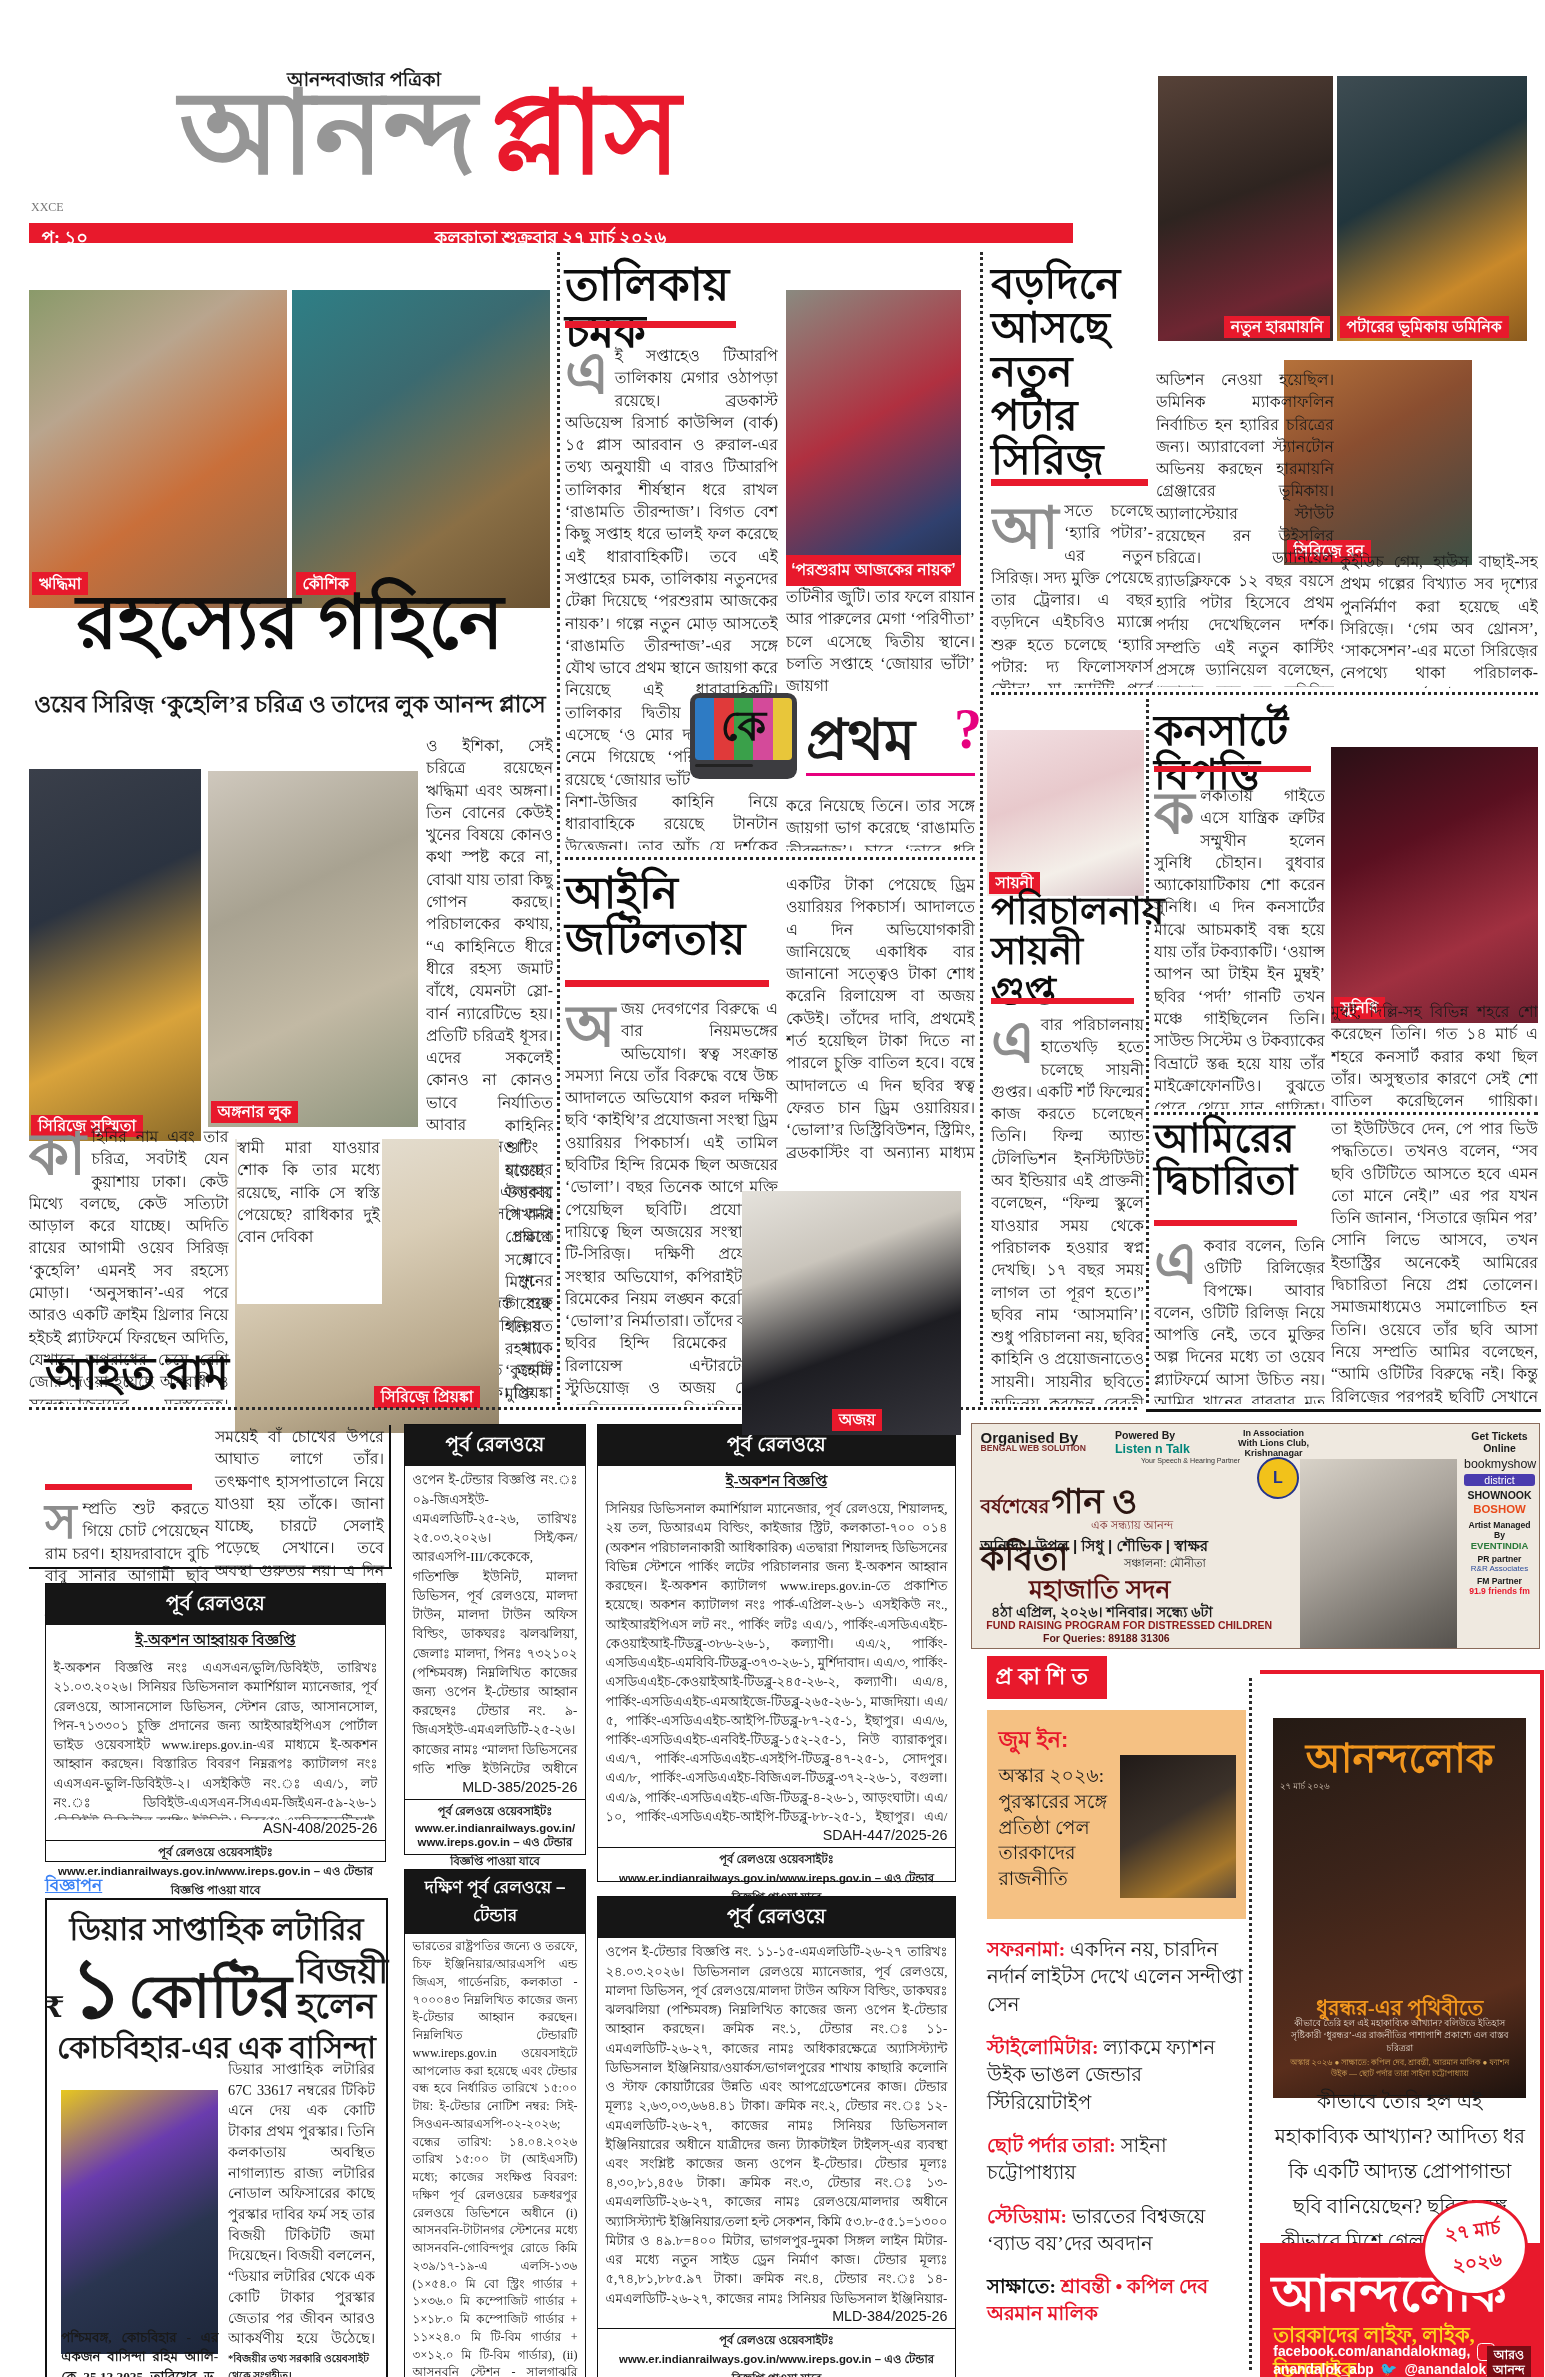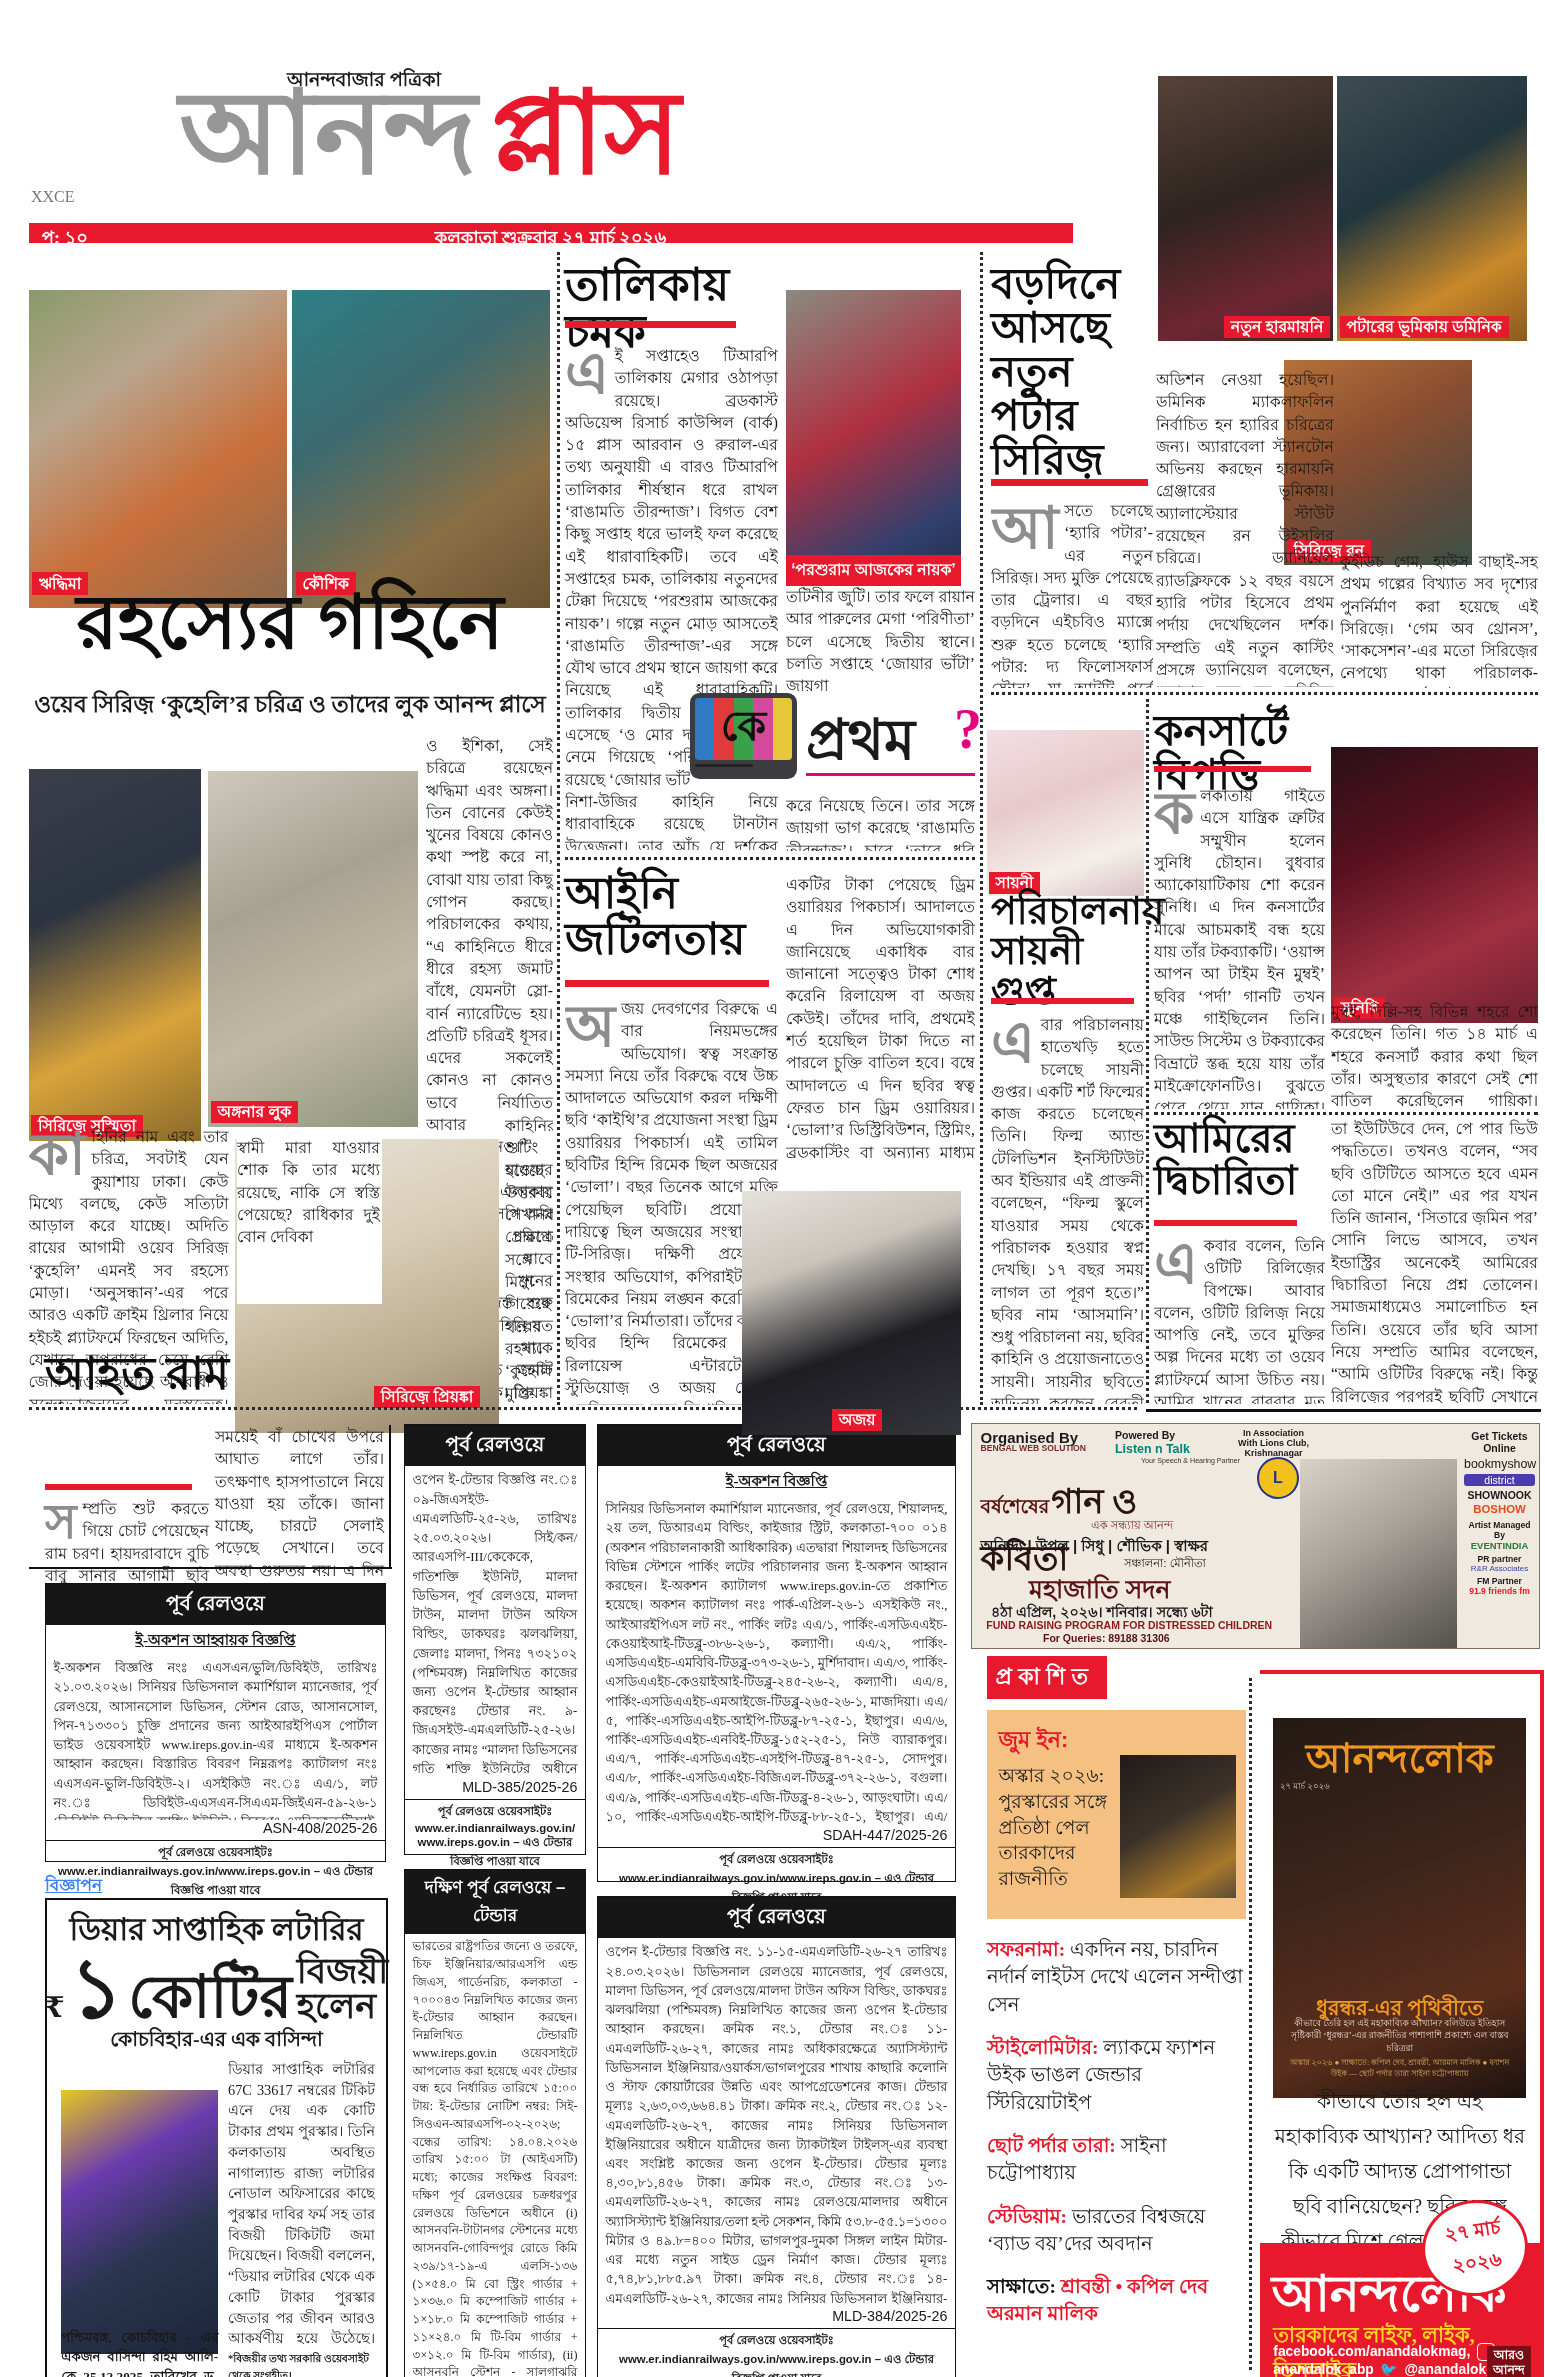--- a/index.html
+++ b/index.html
@@ -45,21 +45,21 @@
 </head>
 <body>
 
 <div class="page">
 
   <div class="abs ctr" style="left:174px;top:65px;width:380px;font-family:'Liberation Sans',sans-serif;font-weight:700;font-size:19px;">আনন্দবাজার পত্রিকা</div>
   <div class="abs" style="left:114px;top:75px;width:632px;height:143px;display:flex;align-items:flex-start;justify-content:center;gap:14.3px;">
     <span style="font-family:'Liberation Sans',sans-serif;font-weight:700;font-size:116px;line-height:1;color:#969696;">আনন্দ</span>
     <span style="font-family:'Liberation Sans',sans-serif;font-weight:700;font-size:116px;line-height:1;color:#e8192c;">প্লাস</span>
   </div>
-  <div class="abs" style="left:31px;top:188px;font-size:16px;color:#777;text-align:center;">XXCE</div>
+  <div class="abs" style="left:31px;top:200px;font-size:12px;color:#777;text-align:center;">XXCE</div>
 
   <div class="abs" style="left:28.5px;top:223px;width:1044px;height:20px;background:#e8192c;color:#fff;">
     <span style="position:absolute;left:13.3px;top:1px;font-weight:700;font-size:18px;">পৃ: ১০</span>
     <span style="position:absolute;left:0;right:0;top:1px;text-align:center;font-weight:700;font-size:18px;">কলকাতা শুক্রবার ২৭ মার্চ ২০২৬</span>
   </div>
 
   <div class="photo" style="left:1158px;top:45px;width:175px;height:265px;background:linear-gradient(160deg,#574238 0%,#2e2420 45%,#6e2632 80%,#3a2a28 100%);">
     <span class="tag" style="right:2.9px;bottom:2.9px;">নতুন হারমায়নি</span>
   </div>
   <div class="photo" style="left:1337px;top:45px;width:190px;height:265px;background:linear-gradient(150deg,#3e4c52 0%,#21353c 40%,#c9892a 75%,#8a5a1e 100%);">
@@ -226,21 +226,21 @@
   <div class="abs" style="left:45px;top:1872px;font-size:17px;color:#3b82f6;text-decoration:underline;font-weight:700;">বিজ্ঞাপন</div>
 
   <div class="box" style="left:45px;top:1898px;width:339px;height:480px;border-width:2.4px;">
     <div class="ctr" style="font-size:31px;font-weight:700;padding-top:4.8px;font-family:'Liberation Serif',serif;">ডিয়ার সাপ্তাহিক লটারির</div>
     <div style="display:flex;align-items:flex-end;justify-content:center;gap:4.8px;margin-top:-2.9px;">
       <span style="font-size:28.5px;font-weight:700;">₹</span>
       <span style="font-size:83px;font-weight:700;line-height:.85;">১</span>
       <span style="font-size:59px;font-weight:700;line-height:.9;">কোটির</span>
       <span style="font-size:35px;font-weight:700;line-height:1;">বিজয়ী হলেন</span>
     </div>
-    <div class="ctr" style="font-size:20px;font-weight:700;">কোচবিহার-এর এক বাসিন্দা</div>
+    <div class="ctr" style="font-size:30px;font-weight:700;">কোচবিহার-এর এক বাসিন্দা</div>
     <div class="photo" style="left:14.3px;top:159px;width:157px;height:264px;background:linear-gradient(150deg,#e8c81e 0%,#6a3cae 30%,#2a3550 60%,#1c2538 100%);"></div>
     <div class="abs sm" style="left:14.3px;top:428px;width:157px;font-weight:700;">পশ্চিমবঙ্গ, কোচবিহার - এর একজন বাসিন্দা রহিম আলি-কে 25.12.2025 তারিখের ড্র-তে</div>
     <div class="abs sm" style="left:181px;top:159px;width:147px;height:285px;overflow:hidden;font-size:14.3px;">ডিয়ার সাপ্তাহিক লটারির 67C 33617 নম্বরের টিকিট এনে দেয় এক কোটি টাকার প্রথম পুরস্কার। তিনি কলকাতায় অবস্থিত নাগাল্যান্ড রাজ্য লটারির নোডাল অফিসারের কাছে পুরস্কার দাবির ফর্ম সহ তার বিজয়ী টিকিটটি জমা দিয়েছেন। বিজয়ী বললেন, “ডিয়ার লটারির থেকে এক কোটি টাকার পুরস্কার জেতার পর জীবন আরও আকর্ষণীয় হয়ে উঠেছে। আর্থিক সহায়তায় জীবনযাপন আমাদের আরও স্বাচ্ছন্দ্যময় ও চাপমুক্ত করে যা আমরা ডিয়ার লটারি এবং নাগাল্যান্ড রাজ্য লটারির মাধ্যমে অর্জন করতে পারি। এটি আমার জন্য একটি চমৎকার অভিজ্ঞতা হবে।” ডিয়ার লটারির প্রতিটি ড্র সরাসরি দেখানো হয়।</div>
     <div class="abs" style="left:181px;top:451px;width:150px;font-size:10.5px;font-weight:700;">*বিজয়ীর তথ্য সরকারি ওয়েবসাইট থেকে সংগৃহীত।</div>
   </div>
 
   <div class="box" style="left:404px;top:1424px;width:180px;height:429px;">
     <div class="bt">পূর্ব রেলওয়ে</div>
     <div class="bb" style="height:304px;overflow:hidden;">ওপেন ই-টেন্ডার বিজ্ঞপ্তি নং.ঃ ০৯-জিএসইউ-এমএলডিটি-২৫-২৬, তারিখঃ ২৫.০৩.২০২৬। সিই/কন/আরএসপি-III/কেকেকে, গতিশক্তি ইউনিট, মালদা ডিভিসন, পূর্ব রেলওয়ে, মালদা টাউন, মালদা টাউন অফিস বিল্ডিং, ডাকঘরঃ ঝলঝলিয়া, জেলাঃ মালদা, পিনঃ ৭৩২১০২ (পশ্চিমবঙ্গ) নিম্নলিখিত কাজের জন্য ওপেন ই-টেন্ডার আহ্বান করছেনঃ টেন্ডার নং. ৯-জিএসইউ-এমএলডিটি-২৫-২৬। কাজের নামঃ “মালদা ডিভিসনের গতি শক্তি ইউনিটের অধীনে বিভিন্ন নির্মাণ স্থল/শাখায় প্রকল্প তত্ত্বাবধান পরিষেবার ব্যবস্থার জন্য প্রোজেক্ট সুপারভিশন সার্ভিস এজেন্সী (পিএসএসএ) নিয়োগ”-এর জন্য ওপেন ই-টেন্ডার। টেন্ডার মূল্যঃ ১৭,৬৯,৭৮,০১০.৪০ টাকা। টেন্ডার বন্ধের তারিখঃ ১৬.০৪.২০২৬। ওয়েবসাইট ও নোটিস বোর্ডঃ www.ireps.gov.in</div>
     <div class="bref">MLD-385/2025-26</div>

